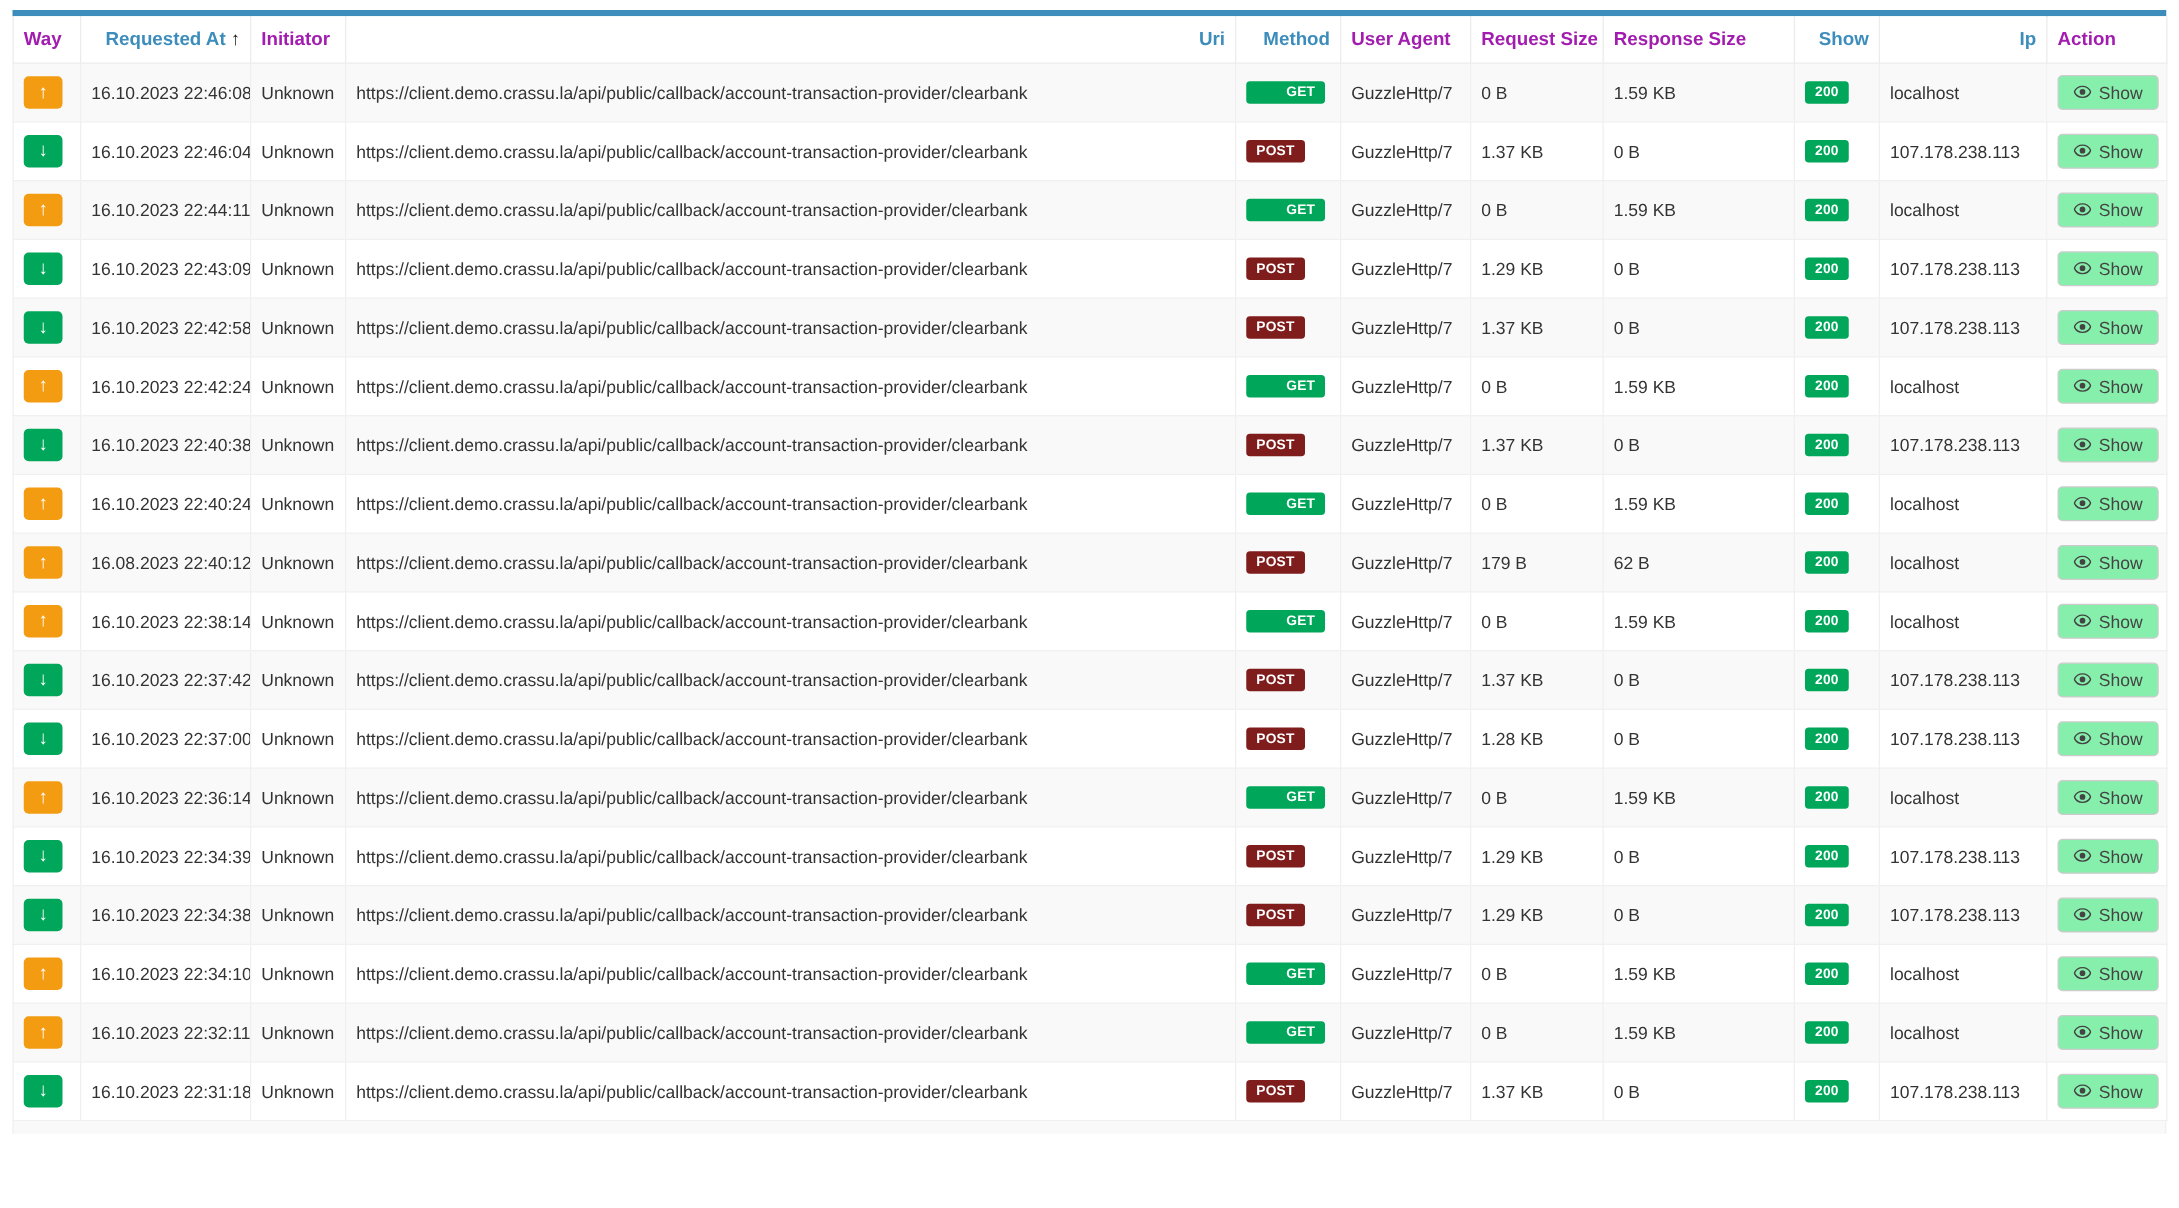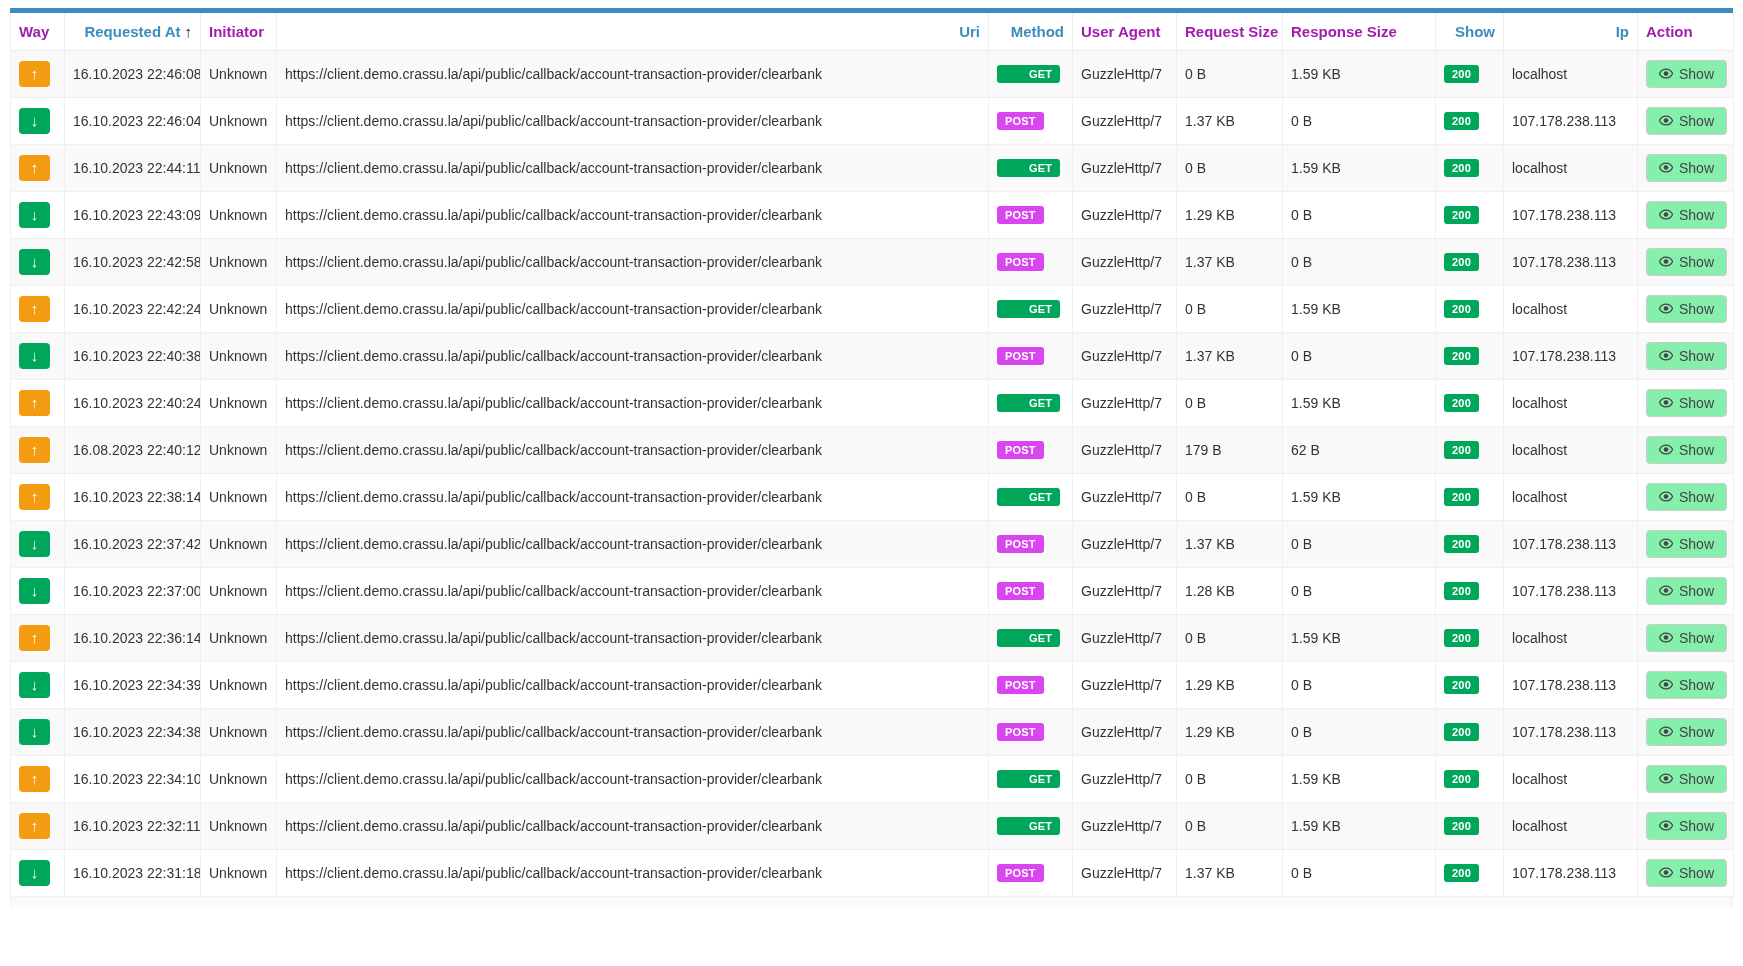--- a/index.html
+++ b/index.html
@@ -109,21 +109,21 @@
   .method-badge, .code-badge {
     display: inline-block;
     padding: 3px 8px;
     border-radius: 3px;
     color: #fff;
     font-size: 11px;
     font-weight: bold;
     letter-spacing: .2px;
   }
   .method-get  { background: #00a65a; padding-left: 32px; }
-  .method-post { background: #d946ef; }
+  .method-post { background: #7f1d1d; }
   .code-badge  { background: #00a65a; text-align: right; }
 
   
   .show-btn {
     display: inline-flex;
     align-items: center;
     gap: 6px;
     padding: 5px 12px;
     background: #86efac;
     border: 1px solid #ccc;

